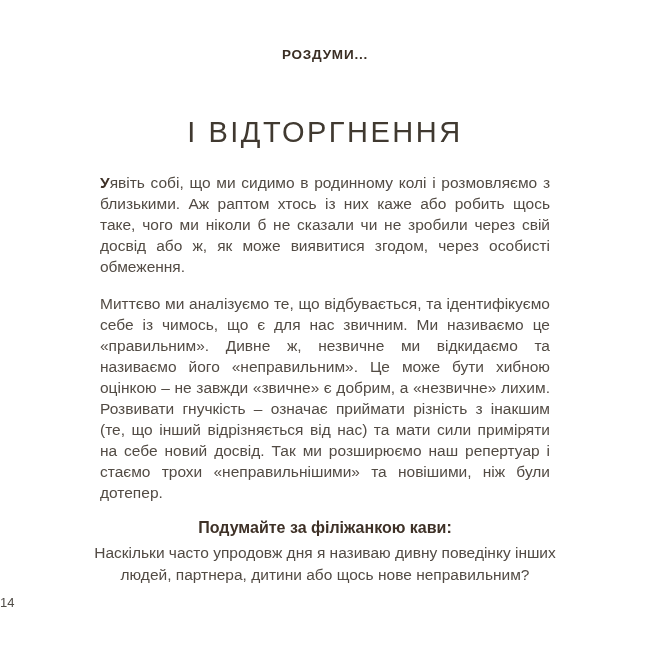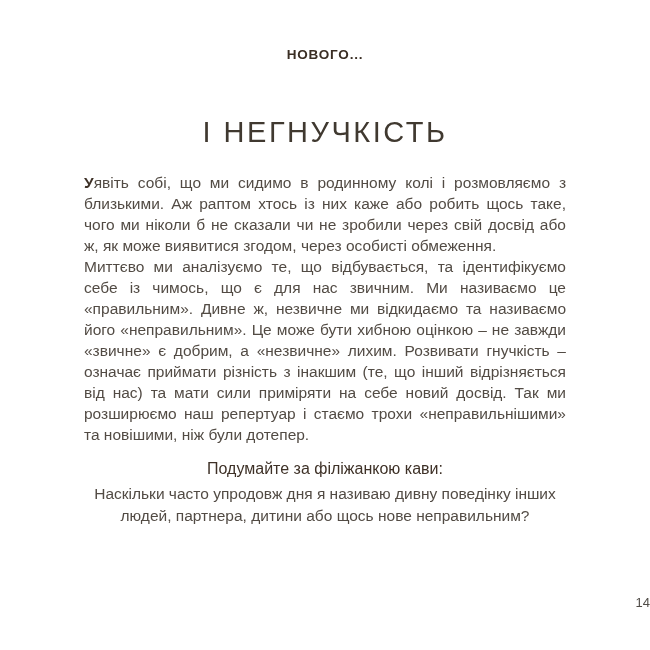--- a/index.html
+++ b/index.html
@@ -49,64 +49,64 @@
 
   .body-text {
     width: 482px;
     margin: 21px auto 0 auto;
     text-align: justify;
     font-size: 15.5px;
     line-height: 21px;
     color: #524b44;
   }
 
-  .body-text p { margin: 0; }
+  .body-text p { margin: 16px; }
 
   .lead-letter {
     font-weight: bold;
     color: #3e3127;
   }
 
   .coffee-heading {
     margin-top: 15px;
     text-align: center;
     font-size: 16px;
-    font-weight: normal;
+    font-weight: bold;
     color: #3e3127;
   }
 
   .coffee-question {
     width: 480px;
     margin: 5px auto 0 auto;
     text-align: center;
     font-size: 15.5px;
     line-height: 22px;
     color: #524b44;
   }
 
   .page-number {
     position: absolute;
     left: 0;
     right: 0;
     top: 595px;
-    text-align: right;
+    text-align: left;
     font-size: 13px;
     color: #504c47;
   }
 </style>
 </head>
 <body>
 
 <div class="page">
 
-  <div class="kicker">НОВОГО...</div>
+  <div class="kicker">РОЗДУМИ...</div>
 
   <h1 class="title">
     <br>
-    <span>І НЕГНУЧКІСТЬ</span>
+    <span>І ВІДТОРГНЕННЯ</span>
   </h1>
 
 
   <div class="body-text">
     <p><span class="lead-letter">У</span><span>явіть собі, що ми сидимо в родинному колі і розмовляємо з близькими. Аж раптом хтось із них каже або робить щось таке, чого ми ніколи б не сказали чи не зробили через свій досвід або ж, як може виявитися згодом, через особисті обмеження.</span></p>
     <p>Миттєво ми аналізуємо те, що відбувається, та ідентифікуємо себе із чимось, що є для нас звичним. Ми називаємо це «правильним». Дивне ж, незвичне ми відкидаємо та називаємо його «неправильним». Це може бути хибною оцінкою – не завжди «звичне» є добрим, а «незвичне» лихим. Розвивати гнучкість – означає приймати різність з інакшим (те, що інший відрізняється від нас) та мати сили приміряти на себе новий досвід. Так ми розширюємо наш репертуар і стаємо трохи «неправильнішими» та новішими, ніж були дотепер.</p>
   </div>
 
   <div class="coffee-heading">Подумайте за філіжанкою кави:</div>
 

